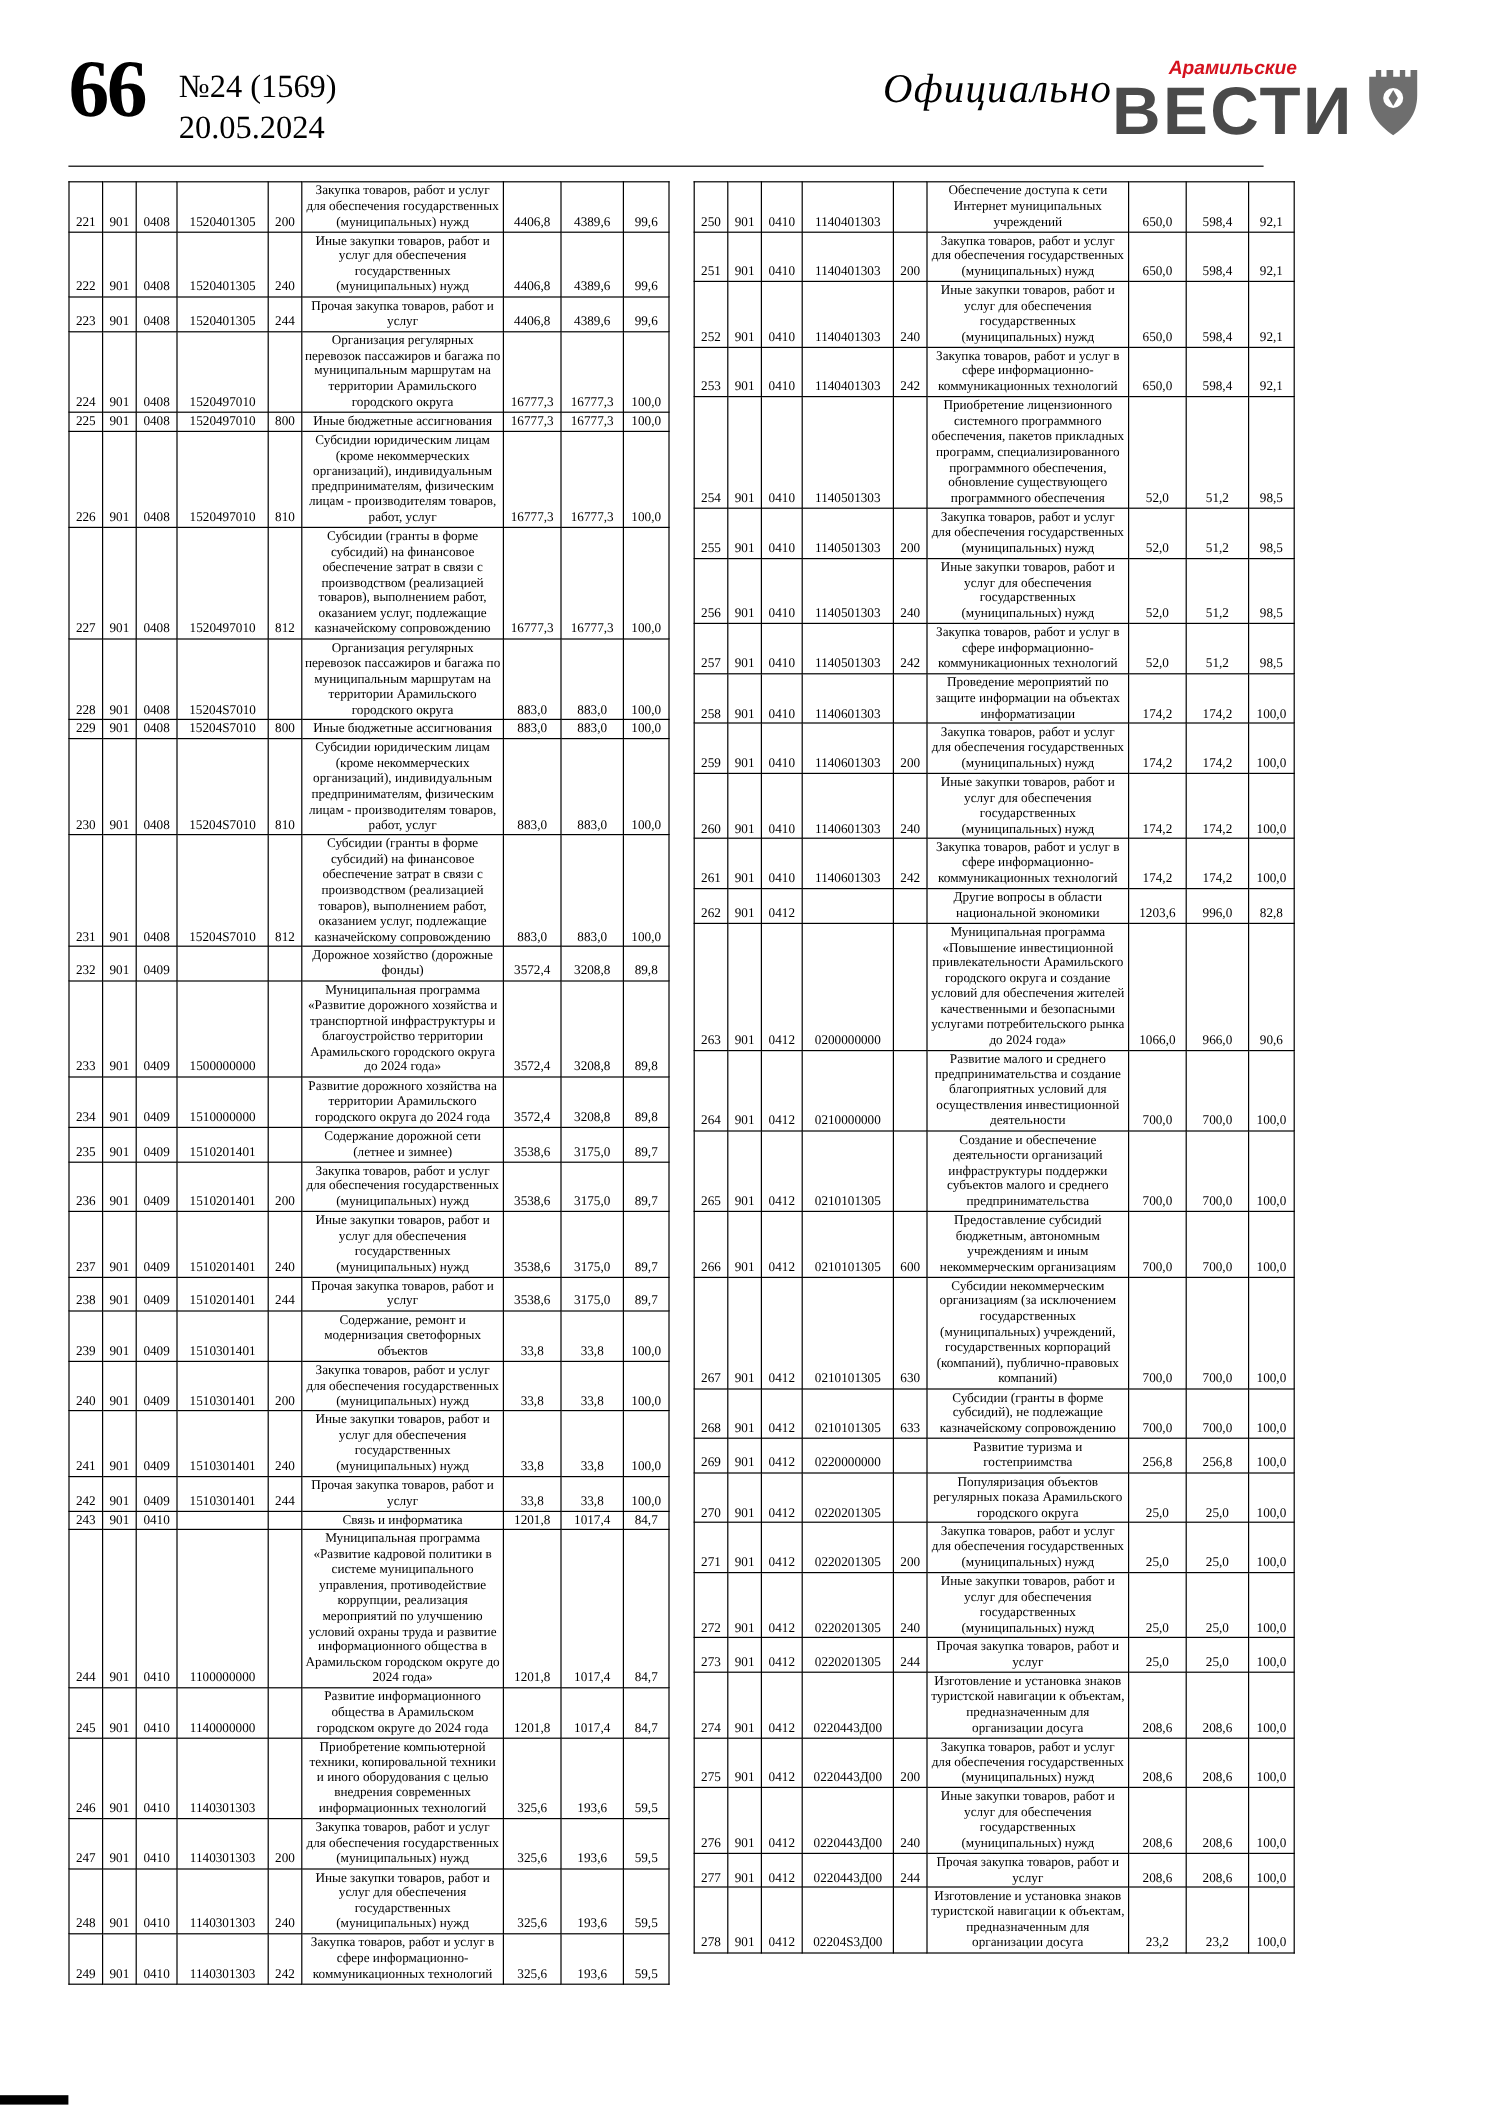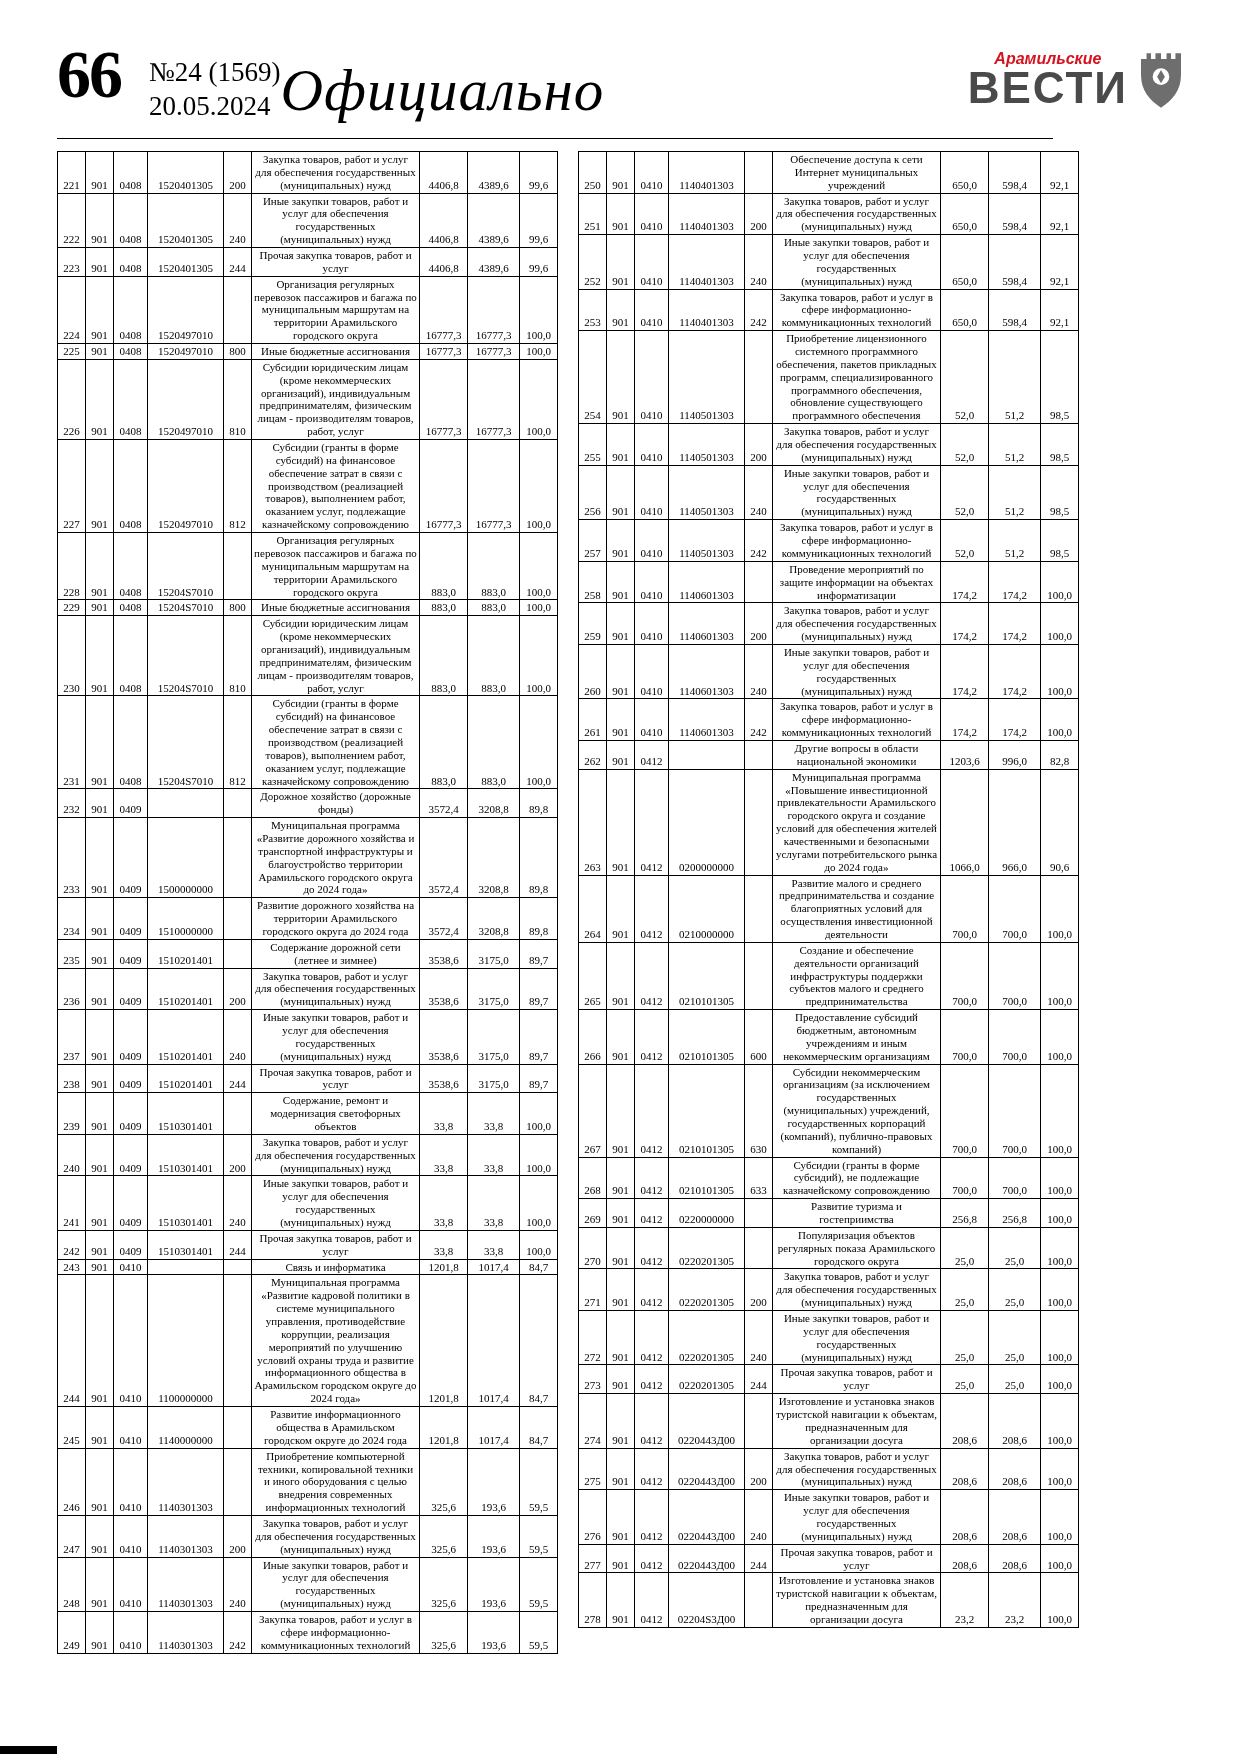--- a/index.html
+++ b/index.html
@@ -28,23 +28,23 @@
     letter-spacing: -2px;
   }
   .issue-block {
     margin-left: 28px;
     margin-top: 14px;
     font-size: 27px;
     line-height: 1.25;
   }
   .section-title {
     flex: 1;
-    text-align: left;
+    text-align: right;
     font-style: italic;
-    font-size: 59px;
+    font-size: 34px;
     margin-top: 14px;
     letter-spacing: 1px;
   }
   .masthead {
     display: flex;
     align-items: center;
     margin-top: 8px;
   }
   .masthead-text { text-align: left; margin-right: 10px; }
   .masthead-top {
@@ -52,21 +52,21 @@
     font-weight: bold;
     font-style: italic;
     font-size: 16px;
     line-height: 1;
     font-family: "Liberation Sans", sans-serif;
     text-align: center;
   }
   .masthead-bottom {
     color: #4a4a4a;
     font-weight: bold;
-    font-size: 44px;
+    font-size: 56px;
     line-height: 0.95;
     letter-spacing: 2px;
     font-family: "Liberation Sans", sans-serif;
   }
   .emblem { width: 46px; height: 60px; }
 
   .header-rule {
     border: none;
     border-top: 1px solid #000;
     margin: 0 0 12px 0;

